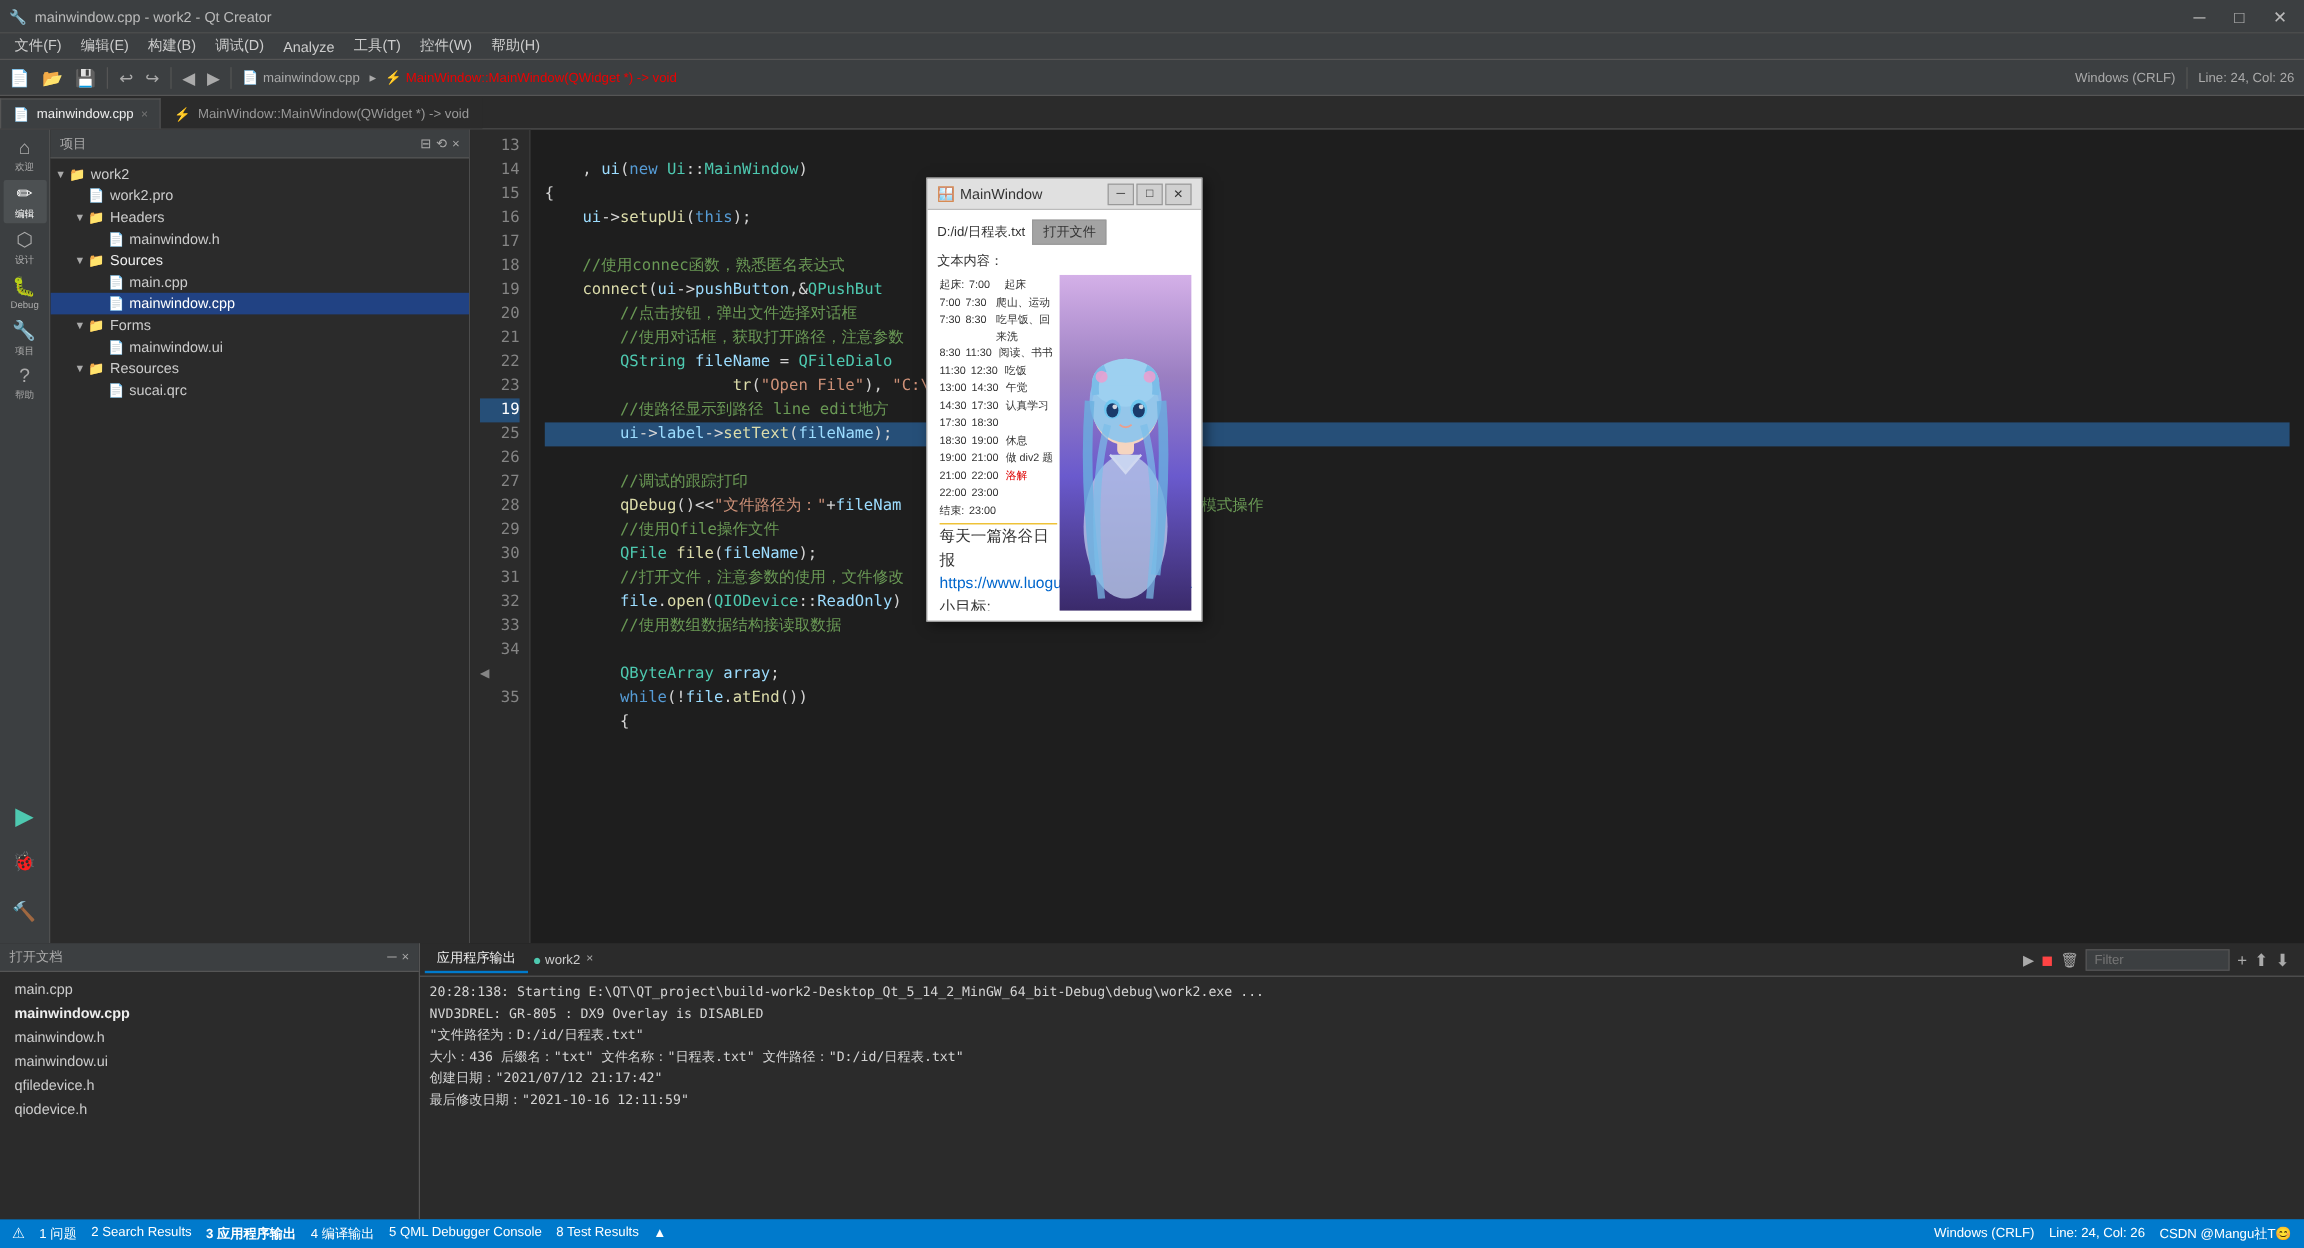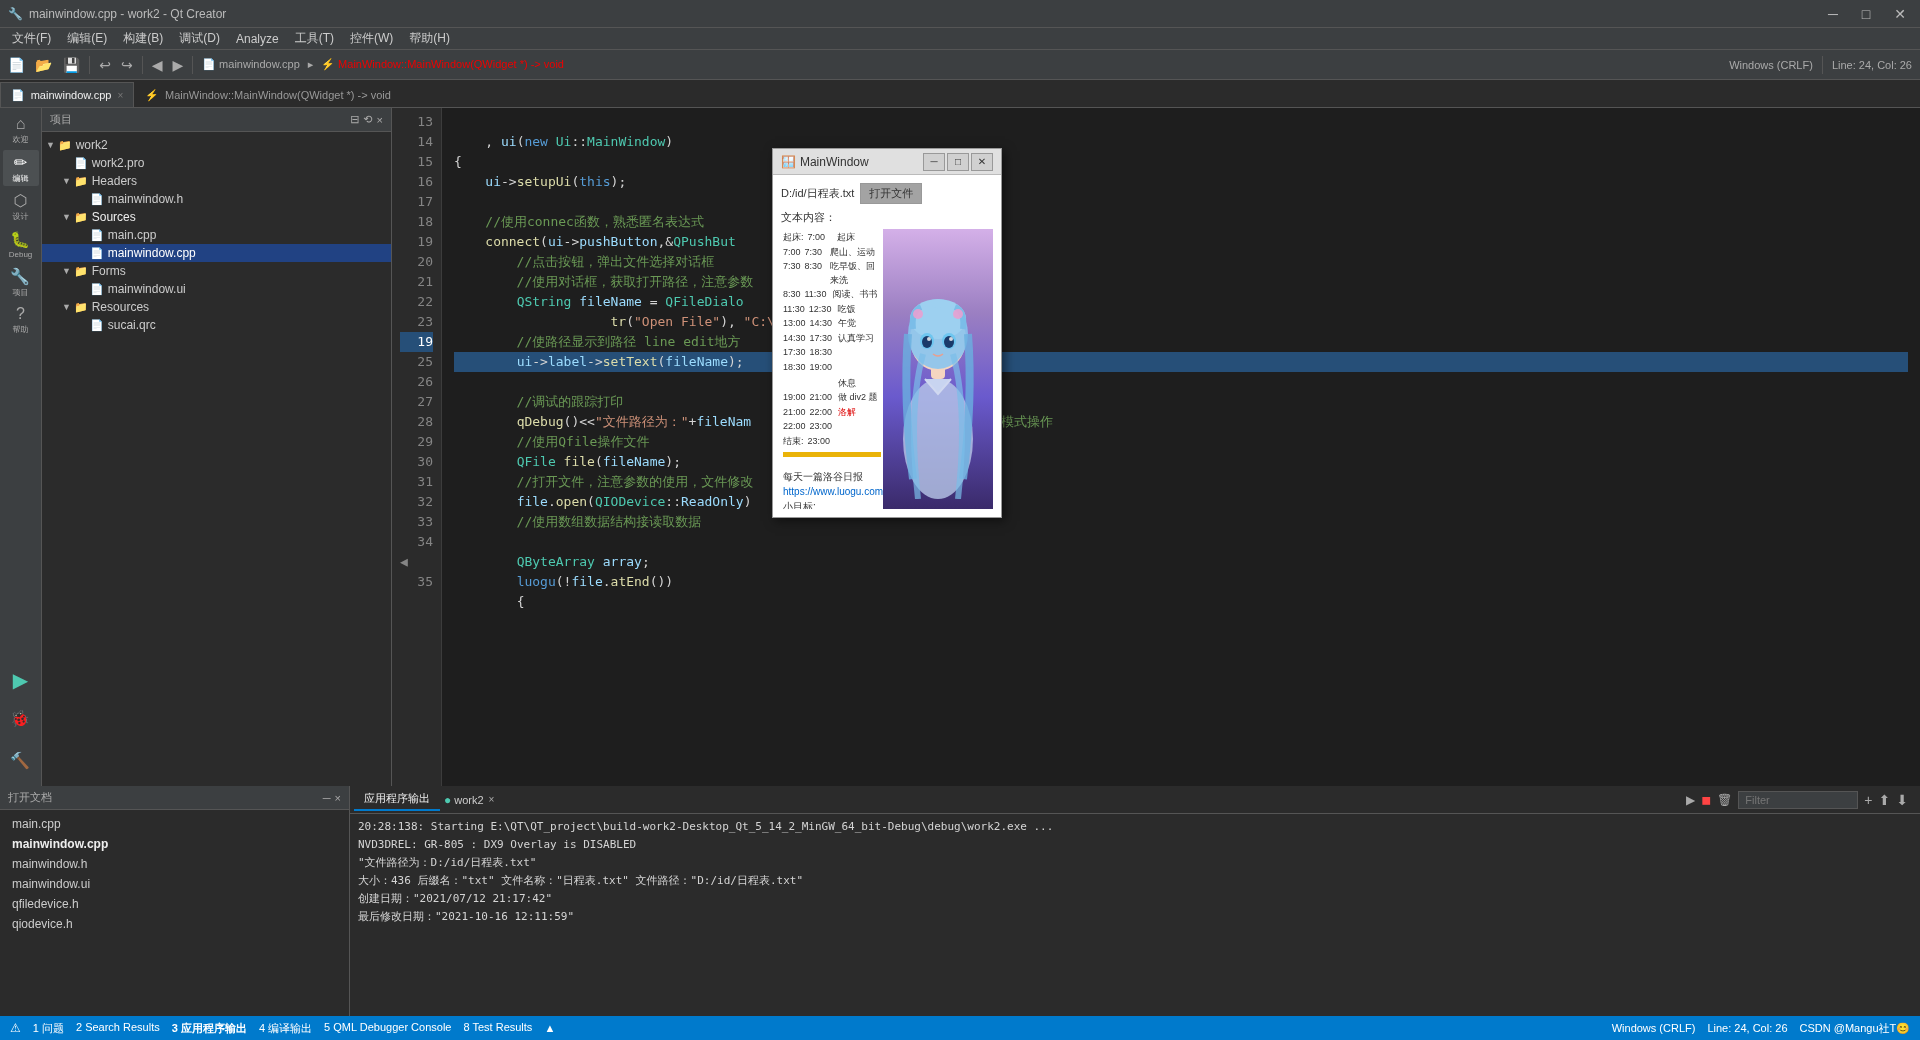--- a/index.html
+++ b/index.html
@@ -309,21 +309,21 @@
 <span style="background:#264f78;display:block;">        <span class="var">ui</span><span class="arrow">-&gt;</span><span class="var">label</span><span class="arrow">-&gt;</span><span class="fn">setText</span><span class="punct">(</span><span class="var">fileName</span><span class="punct">);</span></span>
 <span class="cmt">        //调试的跟踪打印</span>
         <span class="fn">qDebug</span><span class="punct">()&lt;&lt;</span><span class="str">"文件路径为："</span><span class="op">+</span><span class="var">fileNam</span><span class="cmt">    //式环境编程的知识联系起来，包括 模式操作</span>
 <span class="cmt">        //使用Qfile操作文件</span>
         <span class="cls">QFile</span> <span class="fn">file</span><span class="punct">(</span><span class="var">fileName</span><span class="punct">);</span>
 <span class="cmt">        //打开文件，注意参数的使用，文件修改</span>
         <span class="var">file</span><span class="punct">.</span><span class="fn">open</span><span class="punct">(</span><span class="cls">QIODevice</span><span class="punct">::</span><span class="var">ReadOnly</span><span class="punct">)</span>
 <span class="cmt">        //使用数组数据结构接读取数据</span>
 
         <span class="cls">QByteArray</span> <span class="var">array</span><span class="punct">;</span>
-        <span class="kw">luogu</span><span class="punct">(!</span><span class="var">file</span><span class="punct">.</span><span class="fn">atEnd</span><span class="punct">())</span>
+        <span class="kw">while</span><span class="punct">(!</span><span class="var">file</span><span class="punct">.</span><span class="fn">atEnd</span><span class="punct">())</span>
         <span class="punct">{</span>
         </div>
       </div>
 
       <div style="position:absolute;top:40px;left:380px;z-index:100;pointer-events:all;">
         <div style="width:230px;background:#f0f0f0;border:1px solid #999;box-shadow:3px 3px 10px rgba(0,0,0,0.5);">
 
           <div style="background:#e0e0e0;height:26px;display:flex;align-items:center;justify-content:space-between;padding:0 8px;border-bottom:1px solid #bbb;">
             <div style="display:flex;align-items:center;gap:4px;font-size:12px;color:#333;">
               <span>🪟</span>
@@ -382,41 +382,41 @@
                     <span style="margin-left:2px;">认真学习</span>
                 </div>
                 <div style="display:flex;gap:4px;margin-bottom:1px;">
                   <span>17:30</span>
                     <span>18:30</span>
                     <span></span>
                 </div>
                 <div style="display:flex;gap:4px;margin-bottom:1px;">
                   <span>18:30</span>
                     <span>19:00</span>
-                    <span style="margin-left:2px;margin-top:16px;">休息</span>
+                    <span style="margin-left:2px;">休息</span>
                 </div>
                 <div style="display:flex;gap:4px;margin-bottom:1px;">
                   <span>19:00</span>
                     <span>21:00</span>
                     <span style="margin-left:2px;">做 div2 题</span>
                 </div>
                 <div style="display:flex;gap:4px;margin-bottom:1px;">
                   <span>21:00</span>
                     <span>22:00</span>
                     <span style="margin-left:2px;color:#d00;">洛解</span>
                 </div>
                 <div style="display:flex;gap:4px;margin-bottom:1px;">
                   <span>22:00</span>
                     <span>23:00</span>
                 </div>
                 <div style="display:flex;gap:4px;margin-bottom:4px;">
                   <span>结束:</span>
                     <span>23:00</span>
                 </div>
-                <div style="font-size:10px;color:#333;border-top:5px solid #eab308;padding-top:12px;">
+                <div style="font-size:13px;color:#333;border-top:1px solid #eab308;padding-top:0;">
                   <div>每天一篇洛谷日报</div>
                   <div style="color:#06c;">https://www.luogu.com.cn/discuss/4132</div>
                   <div>小目标:</div>
                   <div>牛客的多补题</div>
                 </div>
               </div>
 
               <div style="width:52%;height:100%;background:linear-gradient(180deg,#d4b0e8 0%,#9b7fc2 30%,#6a5acd 60%,#3a2a6a 100%);display:flex;align-items:center;justify-content:center;overflow:hidden;">
 
                 <svg width="110" height="260" viewBox="0 0 110 260" xmlns="http://www.w3.org/2000/svg">

